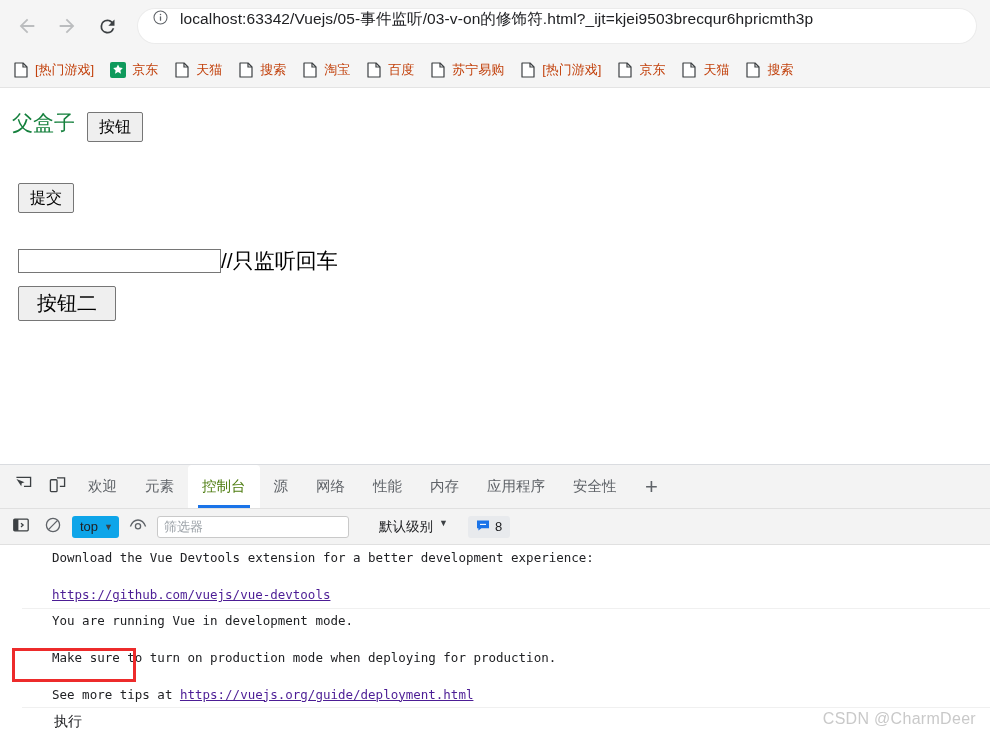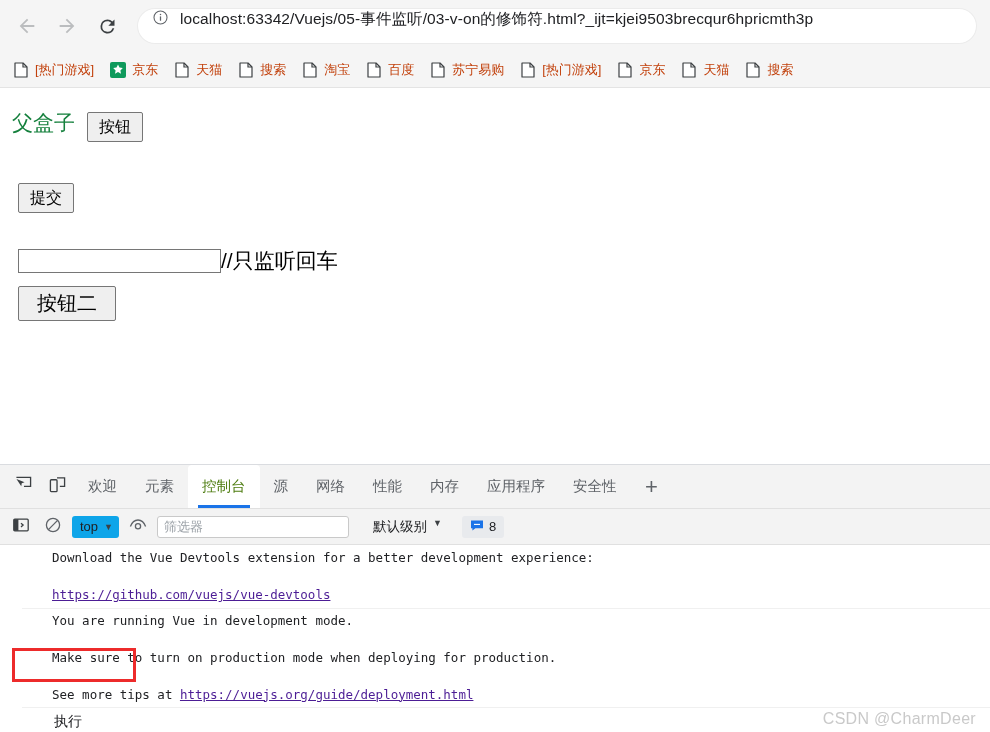--- a/index.html
+++ b/index.html
@@ -226,21 +226,21 @@
     font-size: 13px;
     padding: 0 6px;
     color: #202124;
     font-family: "Liberation Sans", "DejaVu Sans", sans-serif;
   }
   .filter-input::placeholder { color: #9aa0a6; }
   .level-select {
     display: flex; align-items: flex-start;
     font-size: 13.5px;
     color: #202124;
-    margin-left: 18px;
+    margin-left: 24px;
     cursor: default;
   }
   .msg-badge {
     display: flex; align-items: center;
     background: #e8eaed;
     border-radius: 3px;
     height: 22px;
     padding: 0 8px;
     margin-left: 14px;
     font-size: 13px;

